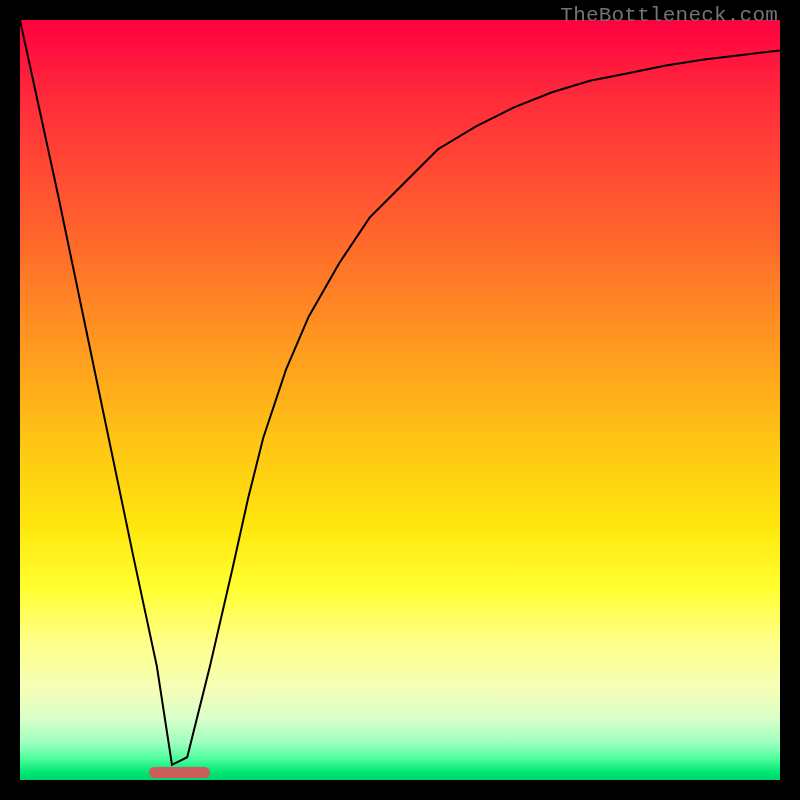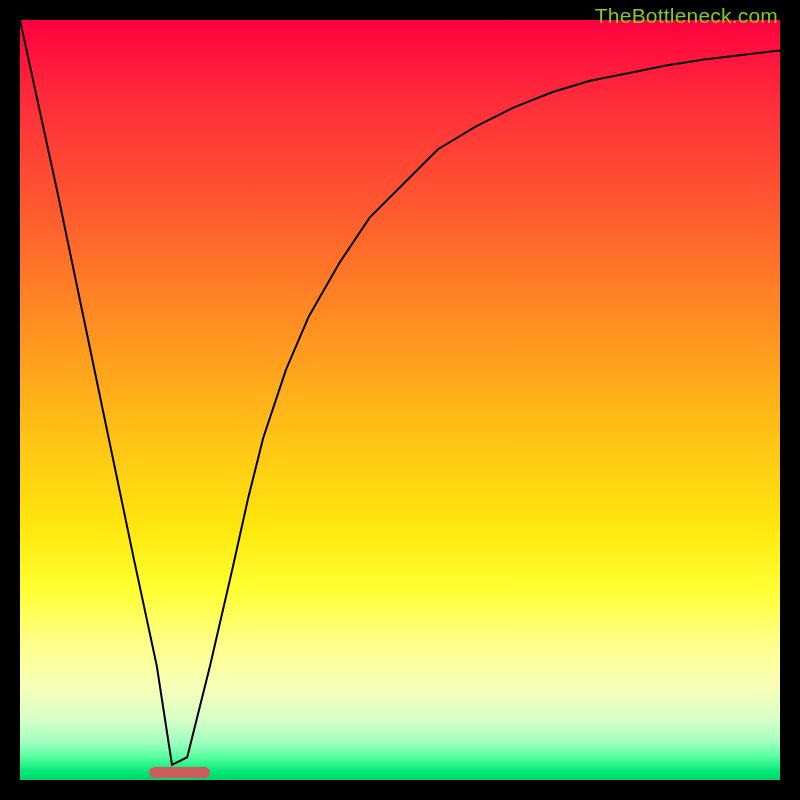--- a/index.html
+++ b/index.html
@@ -48,23 +48,23 @@
     position: absolute;
     left: 0;
     top: 0;
     width: 100%;
     height: 100%;
   }
   .watermark {
     position: absolute;
     top: 4px;
     right: 22px;
-    font-family: Liberation Sans, sans-serif;
+    font-family: Liberation Mono, monospace;
     font-size: 21px;
-    color: #84cc16;
+    color: #737373;
     letter-spacing: 0.2px;
   }
   .marker {
     position: absolute;
     height: 11px;
     border-radius: 6px;
     background: #cb5d5d;
   }
 </style>
 </head>

